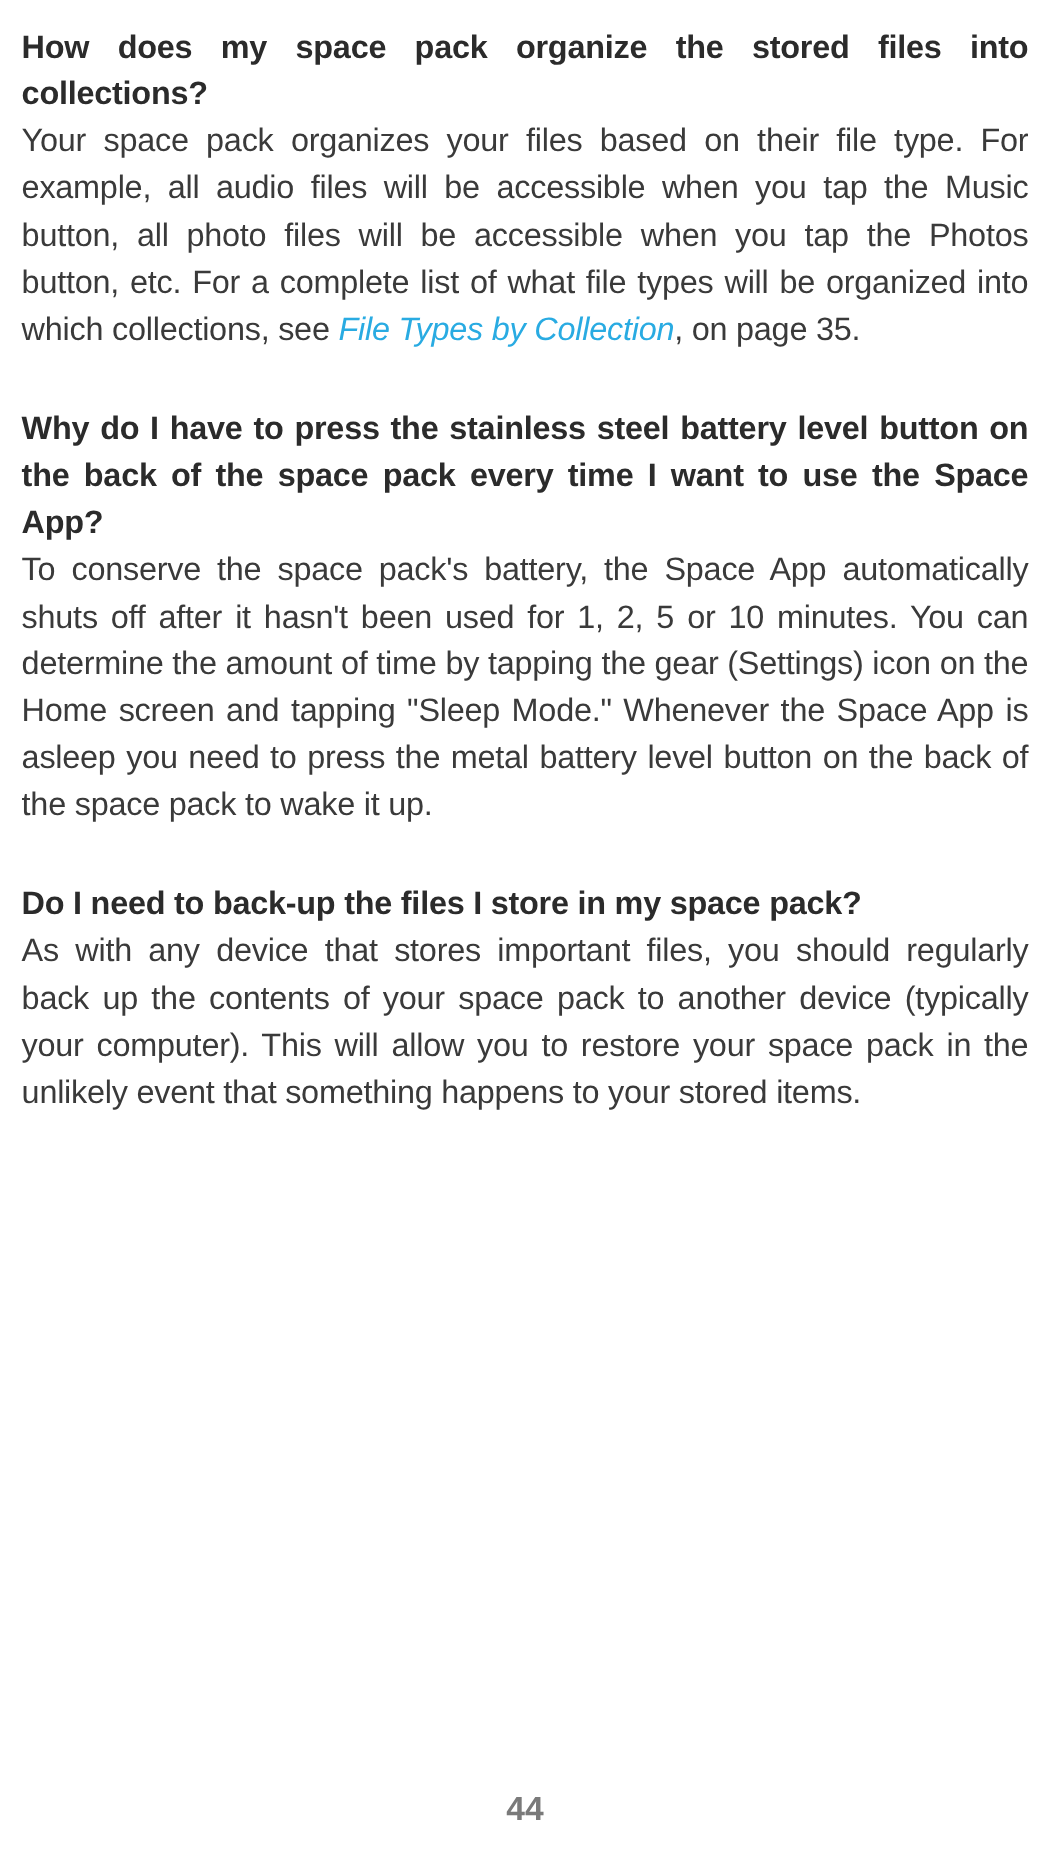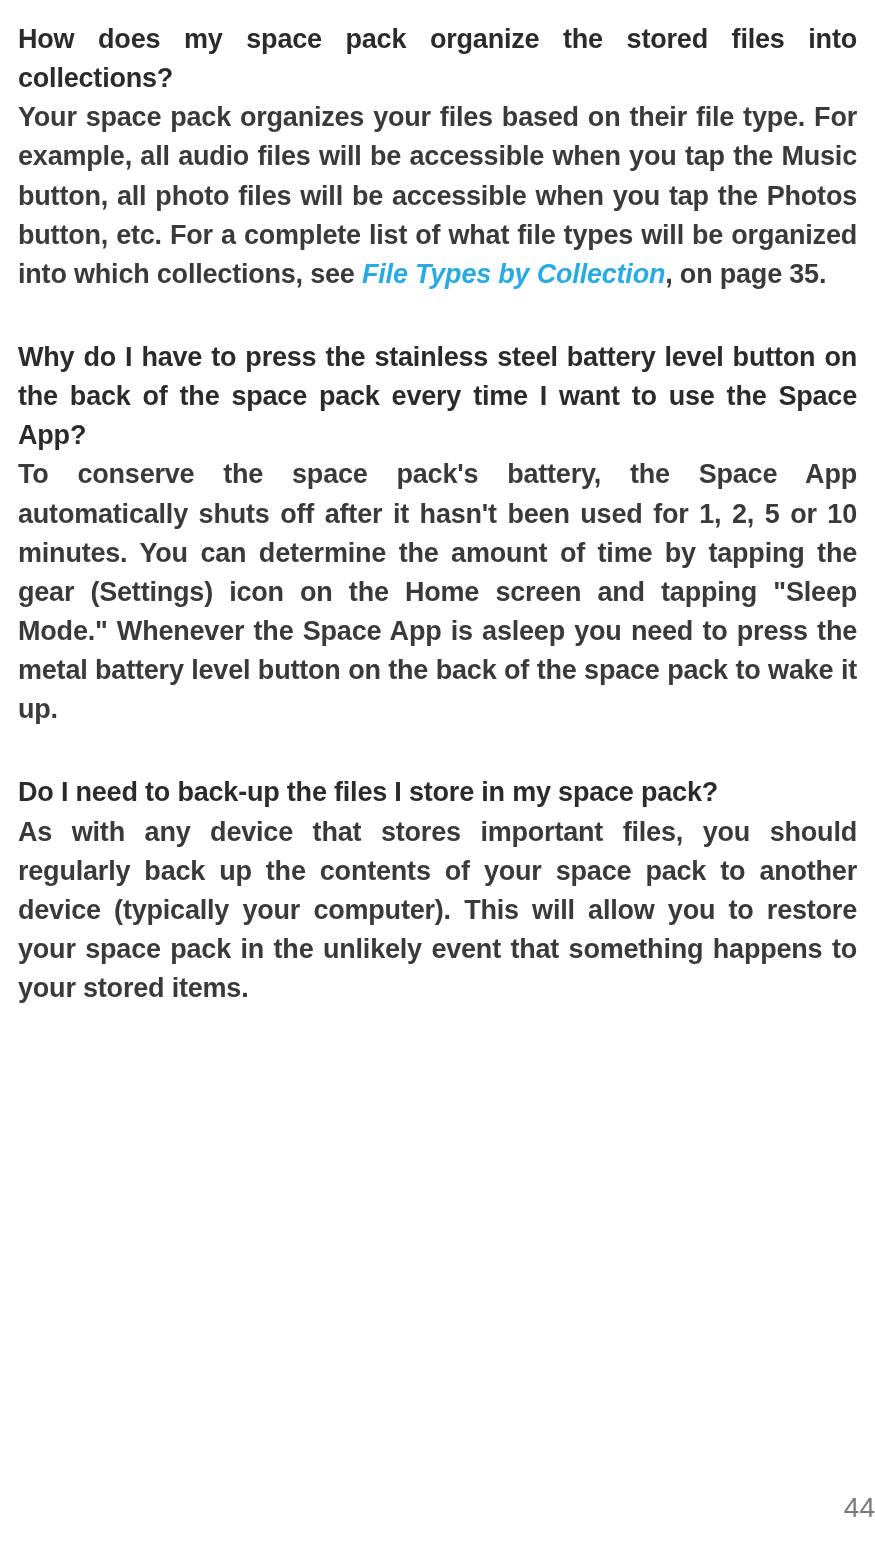--- a/index.html
+++ b/index.html
@@ -20,41 +20,41 @@
       font-size: 27px;
       line-height: 1.45;
       text-align: justify;
       letter-spacing: -0.2px;
     }
     .question {
       font-weight: 600;
       color: #2b2b2b;
     }
     .answer {
-      font-weight: 700;
+      font-weight: 400;
     }
     .link {
       color: #29abe2;
       font-style: italic;
     }
     .section {
       margin-bottom: 44px;
     }
     .section:last-of-type {
       margin-bottom: 12px;
     }
     .page-number {
       position: absolute;
       bottom: 18px;
       left: 0;
       right: 0;
-      text-align: right;
+      text-align: center;
       font-size: 28px;
       color: #7a7a7a;
-      font-weight: 400;
+      font-weight: 700;
     }
   </style>
 </head>
 <body>
 
 <div class="content">
 
   <div class="section">
     <span class="question">How does my space pack organize the stored files into collections?</span>
     <br>

